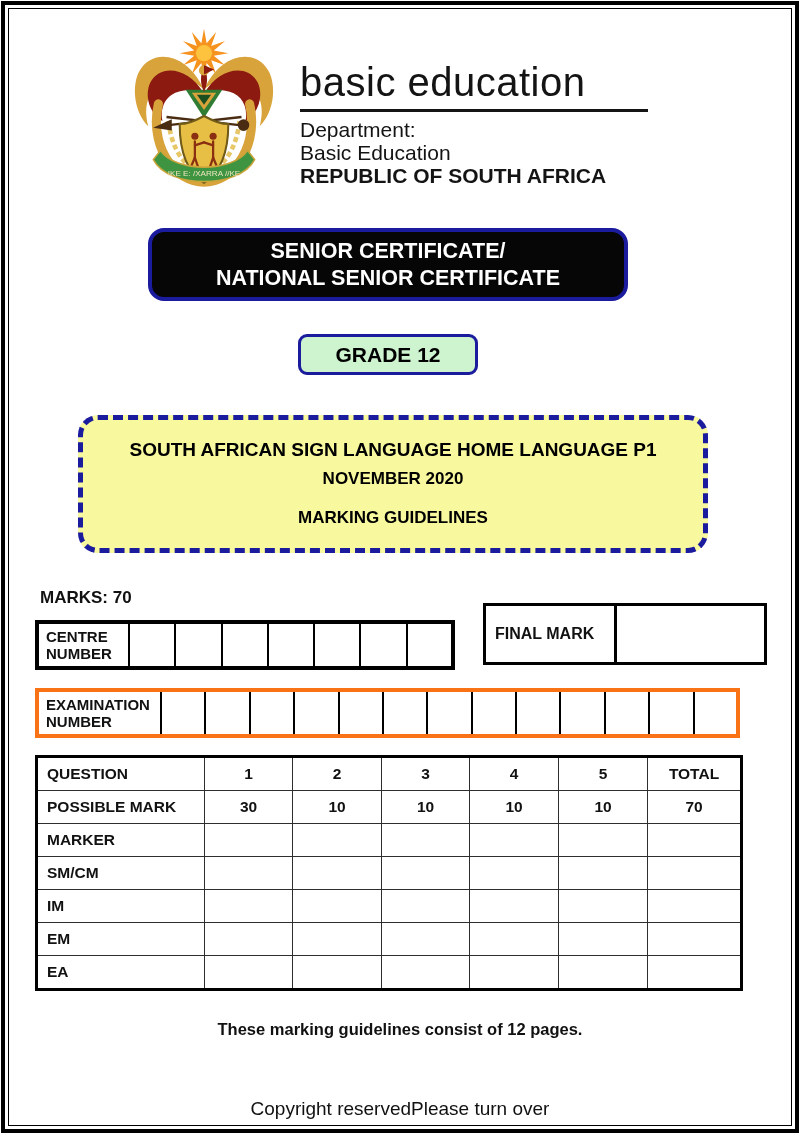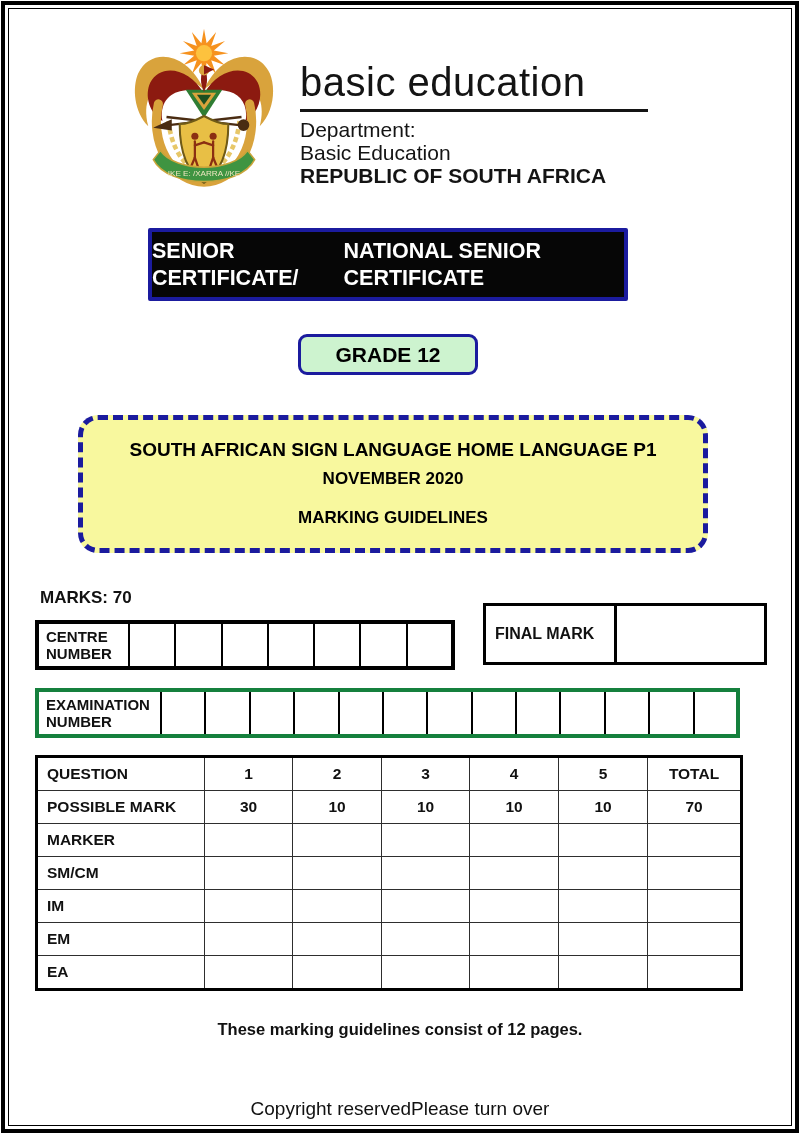--- a/index.html
+++ b/index.html
@@ -13,42 +13,42 @@
   
   .coat{left:128px;top:24px;width:152px;height:184px;}
   .dept-block{left:300px;top:60px;width:360px;}
   .wordmark{font-size:40px;letter-spacing:0.5px;color:#141414;line-height:44px;}
   .rule{width:348px;height:3px;background:#141414;margin-top:5px;margin-bottom:6px;}
   .dept-line{font-size:21px;line-height:23px;color:#141414;}
   .dept-line.bold{font-weight:bold;}
 
   
   .cert-banner{left:148px;top:228px;width:480px;height:73px;background:var(--banner-bg,#060606);
-    border:4px solid var(--navy,#1b1b9e);border-radius:2px;color:#fff;font-weight:bold;font-size:21.5px;
-    display:flex;flex-direction:row;justify-content:center;align-items:center;line-height:27px;box-sizing:border-box;}
+    border:4px solid var(--navy,#1b1b9e);border-radius:16px;color:#fff;font-weight:bold;font-size:21.5px;
+    display:flex;flex-direction:column;justify-content:center;align-items:center;line-height:27px;box-sizing:border-box;}
 
   
   .grade-badge{left:298px;top:334px;width:180px;height:41px;background:var(--grade-bg,#cdf3cf);
     border:3px solid var(--navy,#1b1b9e);border-radius:9px;display:flex;align-items:center;justify-content:center;
     font-size:21px;font-weight:bold;box-sizing:border-box;color:#000;}
 
   
   .title-box{left:78px;top:415px;width:630px;height:138px;background:var(--title-bg,#f8f89e);
     border:5px dashed var(--navy,#1b1b9e);border-radius:20px;text-align:center;box-sizing:border-box;color:#000;}
   .title-box .t1{margin-top:19px;font-size:19px;font-weight:bold;}
   .title-box .t2{margin-top:8px;font-size:17px;font-weight:bold;}
   .title-box .t3{margin-top:19px;font-size:17px;font-weight:bold;}
 
   .marks{left:40px;top:588px;font-size:17px;font-weight:bold;}
 
   
   table{border-collapse:collapse;}
   .centre-table{left:35px;top:620px;width:420px;table-layout:fixed;border:4px solid #000;}
   .centre-table td{border:2px solid #000;height:38px;}
-  .exam-table{left:35px;top:688px;width:705px;table-layout:fixed;border:4px solid #15803d;}
+  .exam-table{left:35px;top:688px;width:705px;table-layout:fixed;border:4px solid #f97316;}
   .exam-table td{border:2px solid #000;height:38px;}
   td.grid-lbl{font-size:15px;font-weight:bold;line-height:17px;padding:2px 4px 2px 7px;vertical-align:middle;}
 
   .final-mark{left:483px;top:603px;width:284px;height:60px;border:3px solid #000;table-layout:fixed;}
   .final-mark td{border:3px solid #000;height:54px;}
   .final-mark td.fm-lbl{font-size:16px;font-weight:bold;padding-left:9px;width:118px;}
 
   
   .marks-table{left:35px;top:755px;width:705px;table-layout:fixed;border:3px solid #000;}
   .marks-table th,.marks-table td{border:1.5px solid #2e2e2e;height:28px;padding:2px 6px;

